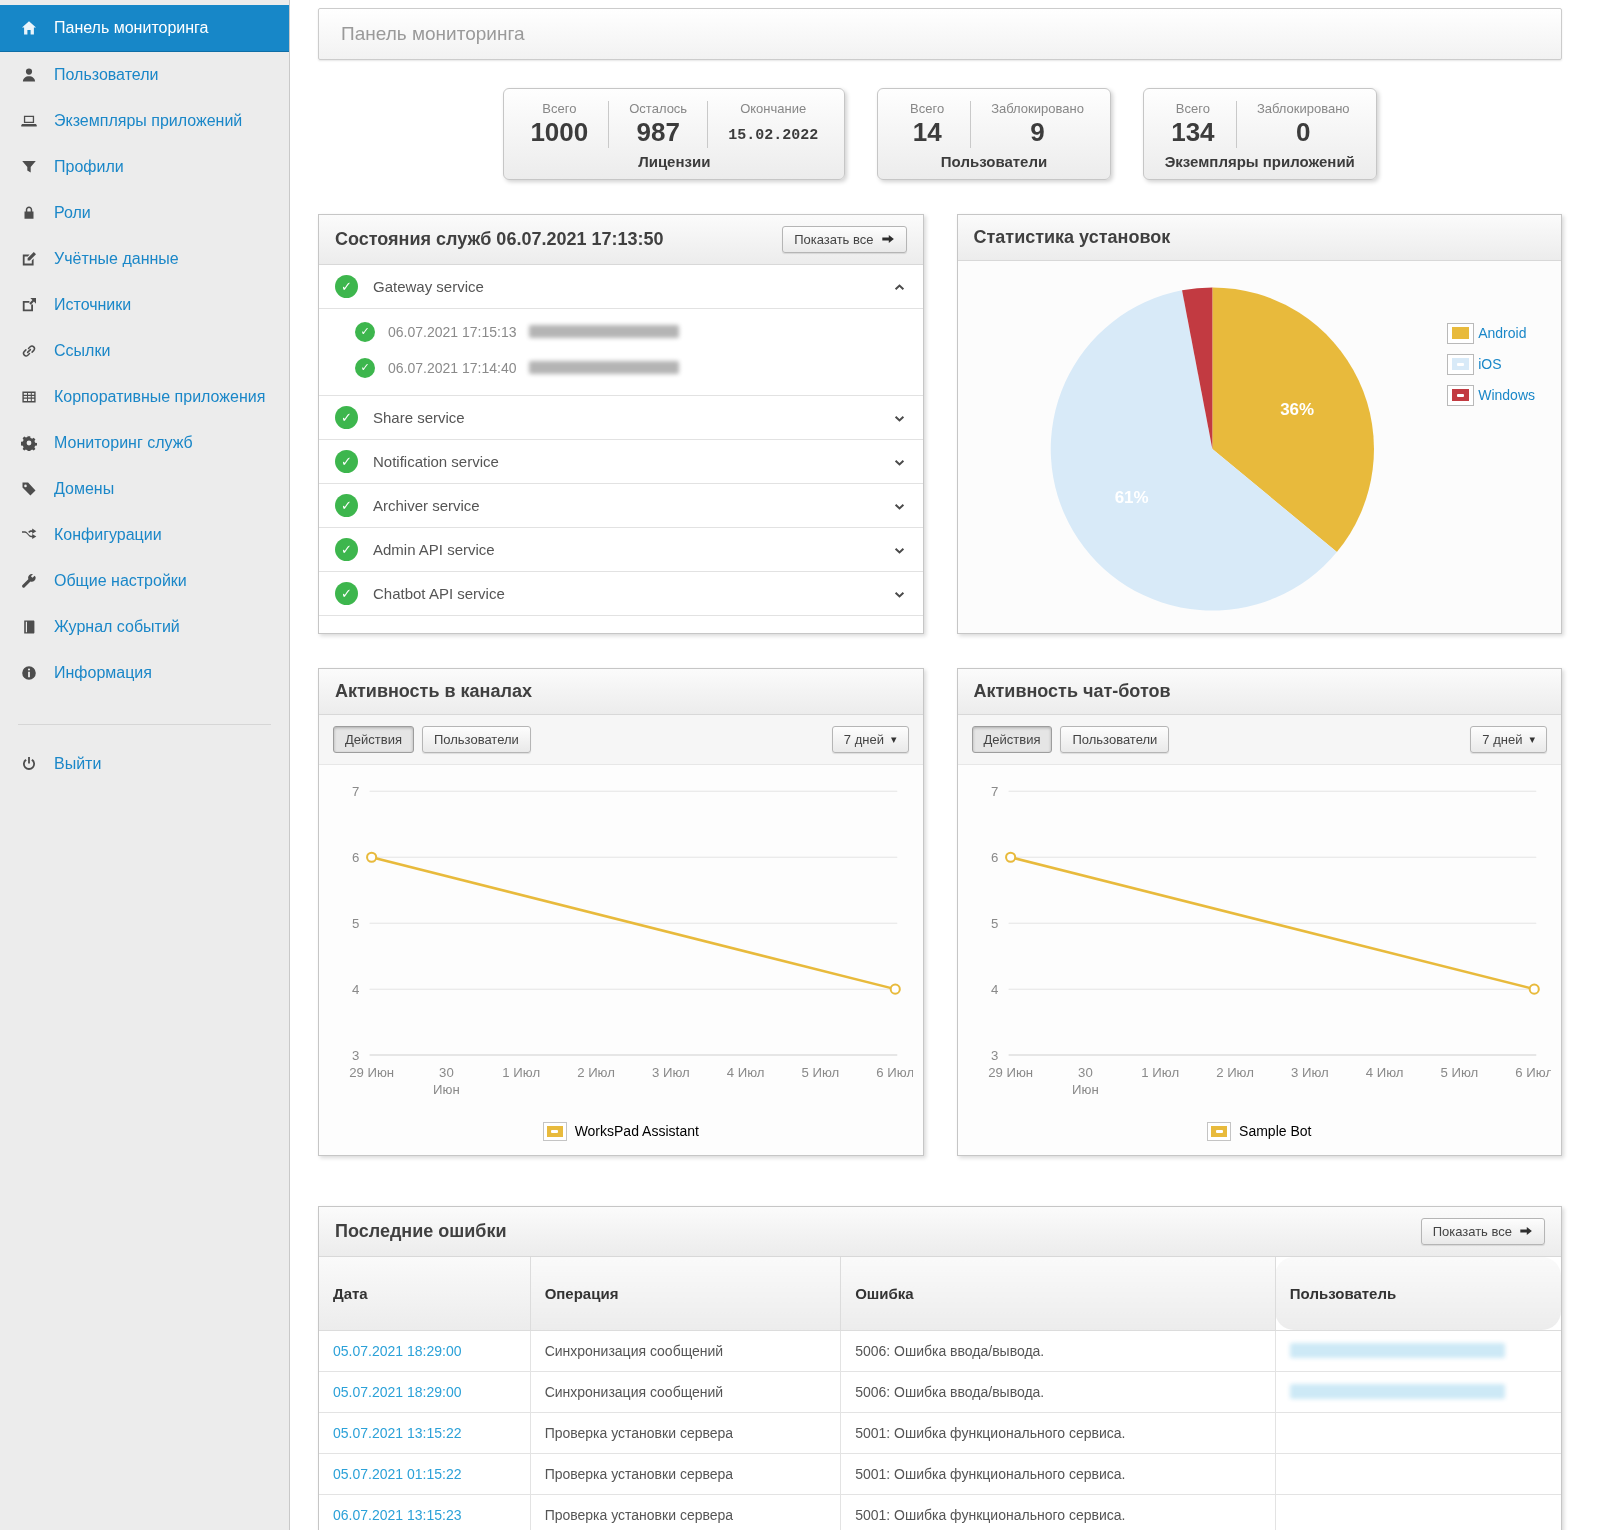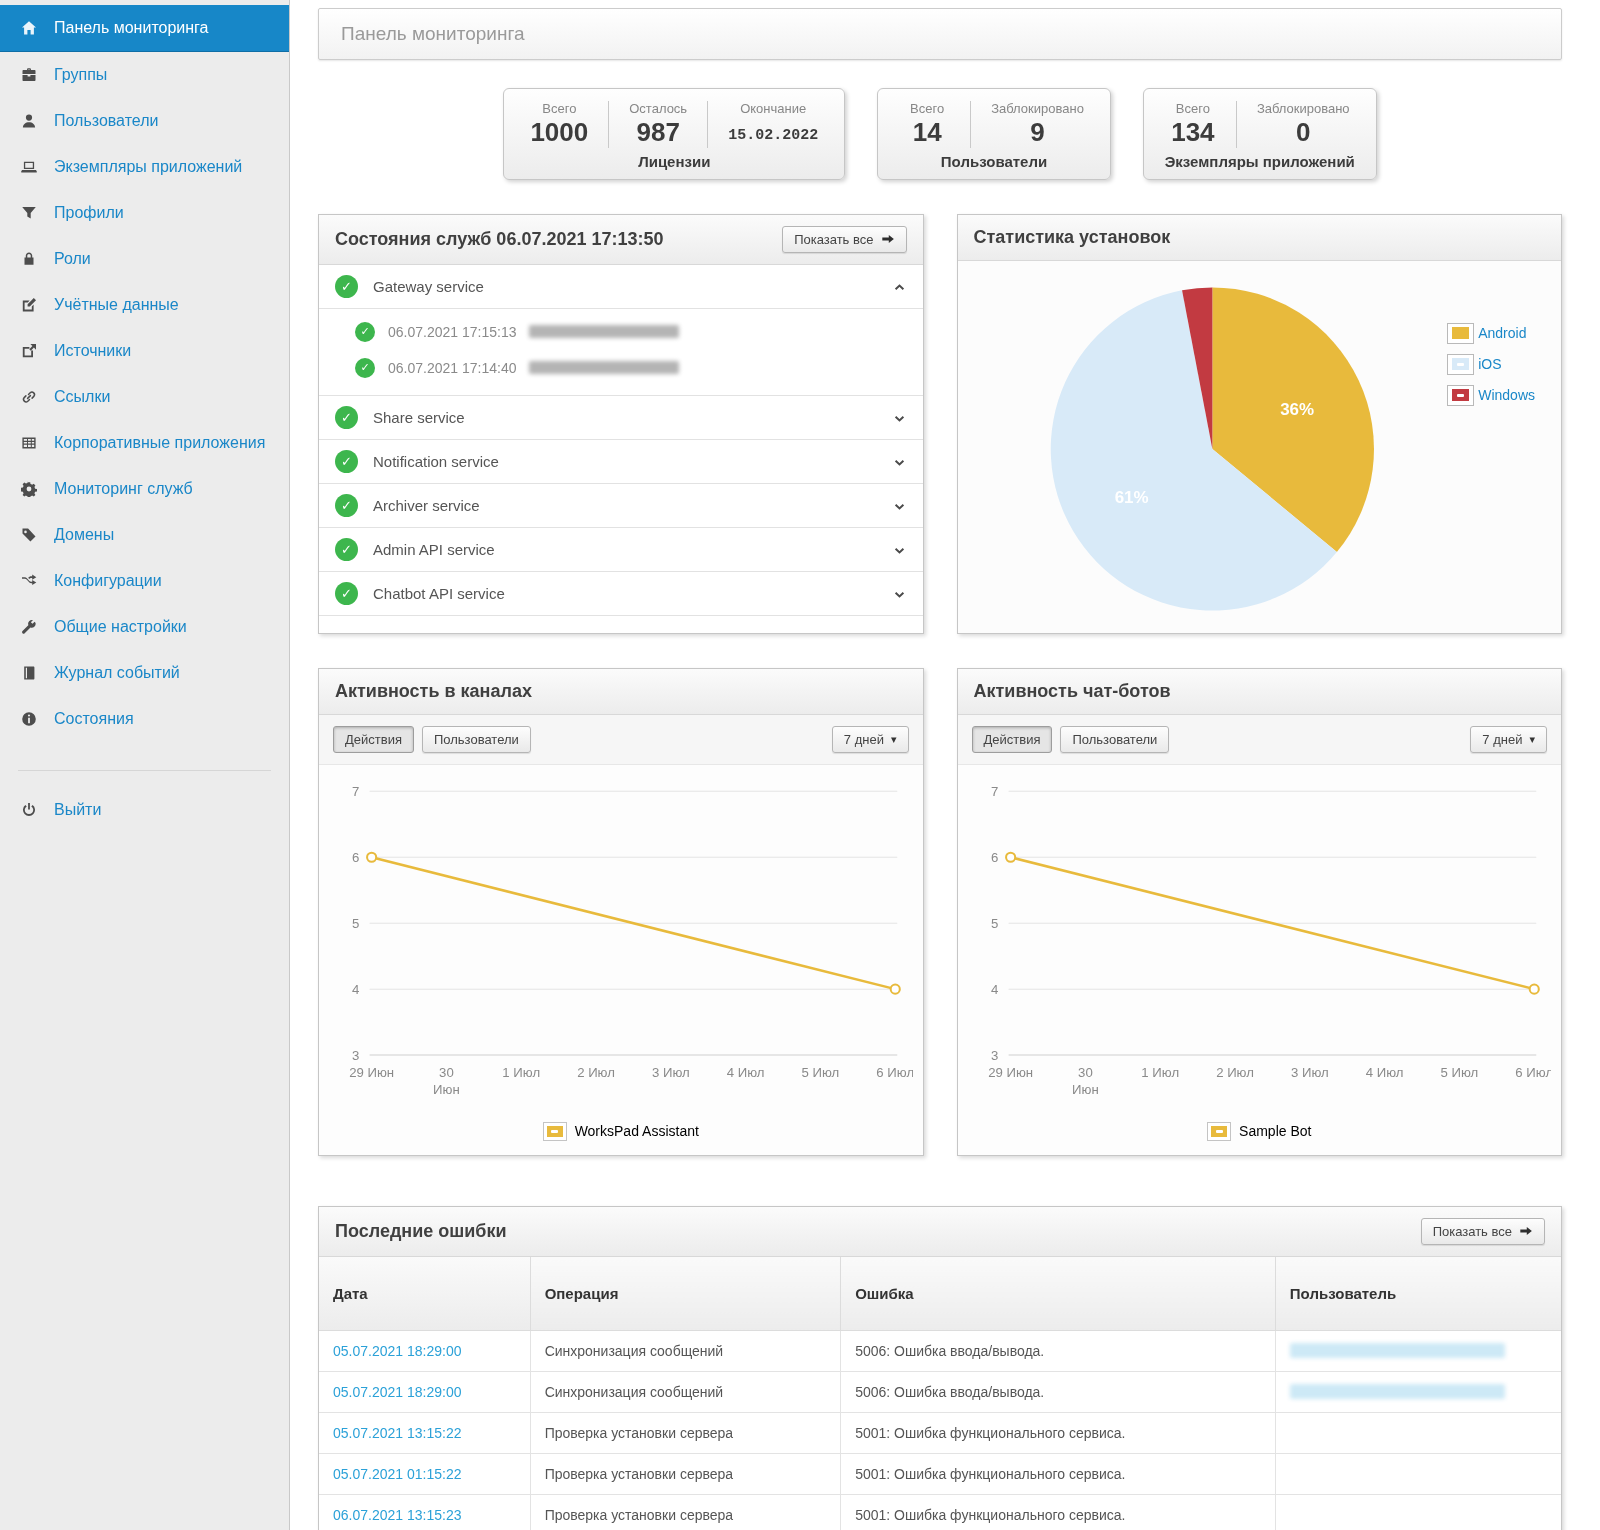--- a/index.html
+++ b/index.html
@@ -85,49 +85,41 @@
   .lleg-color { width:16px; height:11px; display:flex; align-items:center; justify-content:center; }
   .lleg-label { color:#000000; font-size:14px; }
 
   
   .errors-panel { margin-top:50px; }
   table { width:100%; border-collapse:collapse; }
   th { text-align:left; background:linear-gradient(#fafafa,#ececec); border:1px solid #dcdcdc; border-top:none;
     padding:28px 14px; font-size:15px; color:#333; }
   td { border:1px solid #e3e3e3; padding:12px 14px; font-size:14px; color:#555; }
   th:first-child, td:first-child { border-left:none; }
-  th:last-child, td:last-child { border-right:none; }
+  th:last-child, td:last-child { border-right:none;border-radius:19px; }
   tr:last-child td { border-bottom:none; }
   .date-link { color:#2ba1d8; cursor:pointer; }
   .user-redacted { width:215px; height:15px; background:#cde9f6; border-radius:2px; filter:blur(2px); }
 </style>
 </head>
 <body>
 
 <div class="app">
   <aside class="sidebar" id="sidebar">
       <div class="side-item active">
         <span class="icon">
           <svg viewBox="0 0 16 16" fill="currentColor">
             <path d="M8 1.2 15 7.5h-2.1v6.9H9.6V10H6.4v4.4H3.1V7.5H1L8 1.2z"></path>
           </svg>
         </span>
         <span class="side-label">Панель мониторинга</span>
       </div>
       <div class="side-item">
         <span class="icon">
           <svg viewBox="0 0 16 16" fill="currentColor">
-            <path fill-rule="evenodd" d="M6.1 3v-.9c0-.5.4-.9.9-.9h2c.5 0 .9.4.9.9V3h3.6c.6 0 1 .4 1 1v2.9H1.5V4c0-.6.4-1 1-1h3.6zm1.2-.5V3h1.4v-.5H7.3zM1.5 8.1h5.1v1.5h2.8V8.1h5.1v4.9c0 .6-.4 1-1 1H2.5c-.6 0-1-.4-1-1V8.1z"></path>
-          </svg>
-        </span>
-        <span class="side-label">Группы</span>
-      </div>
-      <div class="side-item">
-        <span class="icon">
-          <svg viewBox="0 0 16 16" fill="currentColor">
             <path d="M8 1.5a3.1 3.1 0 0 1 0 6.2 3.1 3.1 0 0 1 0-6.2zM1.9 14.5c.1-3.3 2.8-5.3 6.1-5.3s6 2 6.1 5.3H1.9z"></path>
           </svg>
         </span>
         <span class="side-label">Пользователи</span>
       </div>
       <div class="side-item">
         <span class="icon">
           <svg viewBox="0 0 16 16" fill="currentColor">
             <path fill-rule="evenodd" d="M2.9 2.8h10.2v7.2H2.9V2.8zm1.3 1.2v4.8h7.6V4H4.2zM1 11h14l.9 1.7c.2.4-.05.8-.5.8H.6c-.45 0-.7-.4-.5-.8L1 11z"></path>
           </svg>
@@ -222,21 +214,21 @@
           </svg>
         </span>
         <span class="side-label">Журнал событий</span>
       </div>
       <div class="side-item">
         <span class="icon">
           <svg viewBox="0 0 16 16" fill="currentColor">
             <path fill-rule="evenodd" d="M8 1.2a6.8 6.8 0 1 1 0 13.6A6.8 6.8 0 0 1 8 1.2zm0 2.2a1.1 1.1 0 1 0 0 2.2 1.1 1.1 0 0 0 0-2.2zM7.1 6.8h1.8v5.4H7.1V6.8z"></path>
           </svg>
         </span>
-        <span class="side-label">Состояния</span>
+        <span class="side-label">Информация</span>
       </div>
       <div class="side-divider"></div>
       <div class="side-item">
         <span class="icon">
           <svg viewBox="0 0 16 16" fill="currentColor">
             <path d="M7.1 1h1.8v6.4H7.1V1zM4.4 3.1l1.3 1.3a4.2 4.2 0 1 0 4.6 0l1.3-1.3a6 6 0 1 1-7.2 0z"></path>
           </svg>
         </span>
         <span class="side-label">Выйти</span>
       </div>

